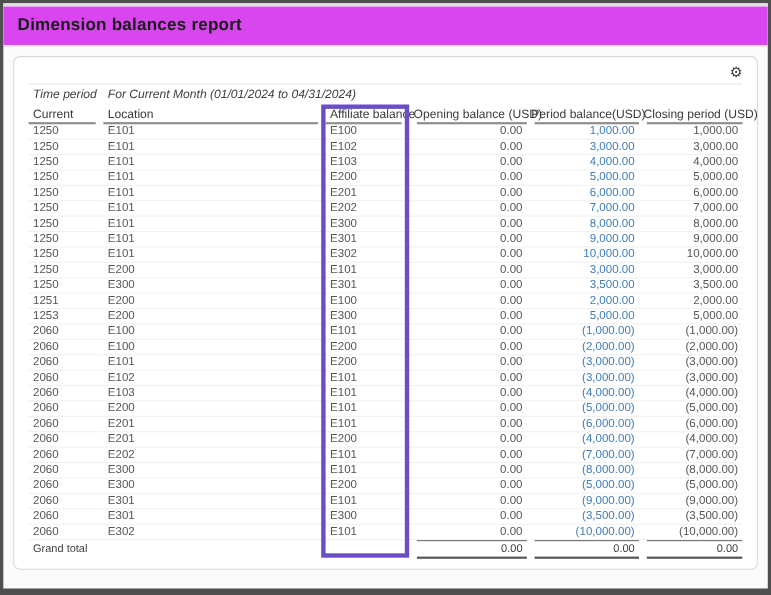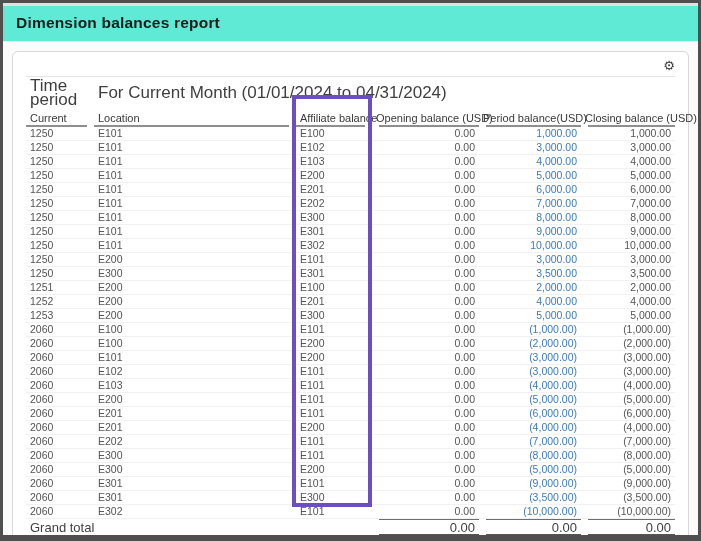--- a/index.html
+++ b/index.html
@@ -11,21 +11,21 @@
   }
   .frame {
     width: 701px; height: 541px;
     border: 3px solid #4f4f4f;
     border-bottom-width: 6px;
     background: #fbfbfb;
     overflow: hidden;
   }
   .top-strip { height: 3px; background: #e0e0e0; }
   .title-bar {
-    background: #5eead4;
+    background: #d946ef;
     padding: 8px 13px 9px;
     border-bottom: 1px solid #ececec;
   }
   .title-bar h1 {
     margin: 0;
     font-size: 15.5px;
     font-weight: bold;
     color: #1b1b1b;
     letter-spacing: 0.2px;
   }
@@ -58,23 +58,24 @@
   table {
     width: 649px;
     table-layout: fixed;
     border-collapse: collapse;
     color: #555555;
   }
   .meta-row td {
     height: 18px;
     line-height: 14px;
     padding: 0 4px 4px;
-    font-size: 17px;
+    font-size: 11px;
     color: #3f3f3f;
     vertical-align: middle;
+    font-style: italic;
   }
   thead th {
     height: 16px;
     line-height: 14px;
     padding: 0 4px 2px;
     font-size: 11px;
     font-weight: normal;
     color: #3a3a3a;
     text-align: left;
     position: relative;
@@ -97,21 +98,21 @@
     border-bottom: 1px solid #f1f1f1;
     white-space: nowrap;
     overflow: hidden;
   }
   td.num { text-align: right; }
   td.link { color: #3f7cb6; cursor: pointer; }
   .total-row td {
     height: 18px;
     line-height: 18px;
     padding: 0 4px;
-    font-size: 13px;
+    font-size: 10px;
     color: #3f3f3f;
     border-bottom: none;
     position: relative;
   }
   .total-row td.num::before {
     content: "";
     position: absolute;
     left: 7px; right: 0; top: 0;
     height: 1px;
     background: #6e6e6e;
@@ -166,21 +167,21 @@
           <tr class="meta-row">
             <td>Time period</td>
             <td colspan="5">For Current Month (01/01/2024 to 04/31/2024)</td>
           </tr>
           <tr>
             <th>Current</th>
             <th>Location</th>
             <th>Affiliate balance</th>
             <th class="num">Opening balance (USD)</th>
             <th class="num">Period balance(USD)</th>
-            <th class="num">Closing balance (USD)</th>
+            <th class="num">Closing period (USD)</th>
           </tr>
         </thead>
         <tbody>
 
         <tr>
               <td>1250</td>
               <td>E101</td>
               <td>E100</td>
               <td class="num">0.00</td>
               <td class="num link">1,000.00</td>
@@ -266,28 +267,20 @@
               <td class="num link">3,500.00</td>
               <td class="num">3,500.00</td>
             </tr>
             <tr>
               <td>1251</td>
               <td>E200</td>
               <td>E100</td>
               <td class="num">0.00</td>
               <td class="num link">2,000.00</td>
               <td class="num">2,000.00</td>
-            </tr>
-            <tr>
-              <td>1252</td>
-              <td>E200</td>
-              <td>E201</td>
-              <td class="num">0.00</td>
-              <td class="num link">4,000.00</td>
-              <td class="num">4,000.00</td>
             </tr>
             <tr>
               <td>1253</td>
               <td>E200</td>
               <td>E300</td>
               <td class="num">0.00</td>
               <td class="num link">5,000.00</td>
               <td class="num">5,000.00</td>
             </tr>
             <tr>

